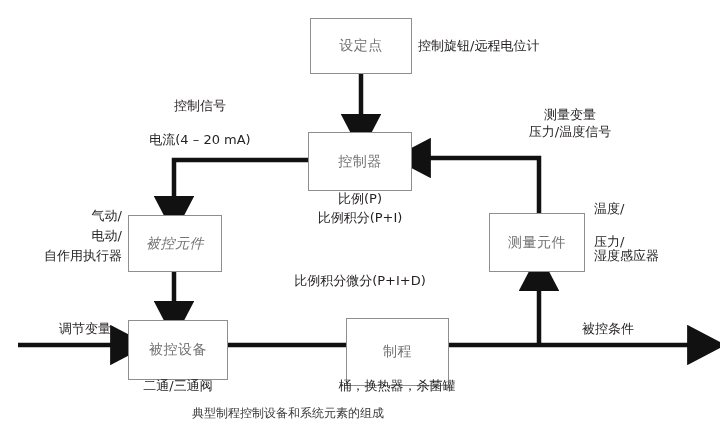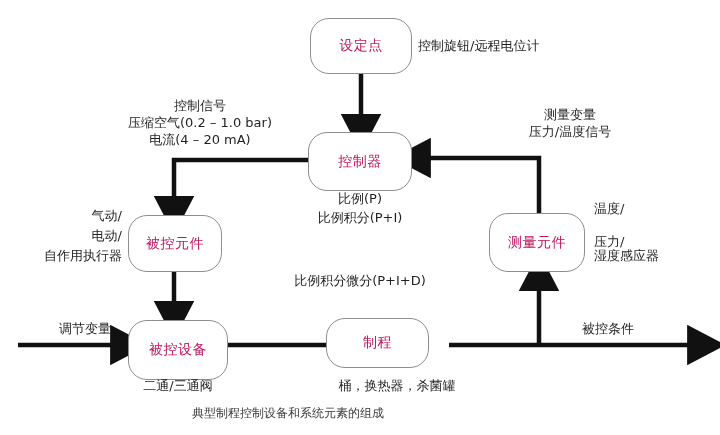--- a/index.html
+++ b/index.html
@@ -20,27 +20,27 @@
     position: absolute;
     left: 0;
     top: 0;
     width: 720px;
     height: 435px;
   }
   .node {
     position: absolute;
     box-sizing: border-box;
     border: 1px solid #8e8e8e;
-    border-radius: 19px;
+    border-radius: 0;
     background: #ffffff;
     display: flex;
     align-items: center;
     justify-content: center;
     font-size: 14px;
-    color: #be185d;
+    color: #737373;
     letter-spacing: 0.5px;
   }
   .lbl {
     position: absolute;
     font-size: 13px;
     line-height: 17px;
     color: #231f20;
     white-space: pre;
   }
   .lbl.c { text-align: center; }
@@ -81,32 +81,31 @@
 
     <line x1="539" y1="345" x2="539" y2="281" stroke="#111111" stroke-width="4.5" marker-end="url(#ah)"></line>
 
     <path d="M539,213 L539,158 L421,158" fill="none" stroke="#111111" stroke-width="4.5" marker-end="url(#ah)"></path>
   </svg>
 
   <div class="node" style="left:310px; top:18px; width:102px; height:56px;">设定点</div>
 
   <div class="node" style="left:308px; top:132px; width:104px; height:59px;">控制器</div>
 
-  <div class="node" style="left:128px; top:215px; width:94px; height:57px;">被控元件</div>
+  <div class="node" style="left:128px; top:215px; width:94px; height:57px;font-style:italic;">被控元件</div>
 
   <div class="node" style="left:489px; top:213px; width:96px; height:59px;">测量元件</div>
 
   <div class="node" style="left:128px; top:320px; width:100px; height:60px;">被控设备</div>
 
-  <div class="node" style="left:326px; top:318px; width:103px; height:50px;">制程</div>
+  <div class="node" style="left:346px; top:318px; width:103px; height:68px;">制程</div>
 
   <div class="lbl l" style="left:418px; top:37px;text-align:center;">控制旋钮/远程电位计</div>
 
   <div class="lbl c" style="left:100px; top:97px; width:200px;">控制信号</div>
-  <div class="lbl c" style="left:100px; top:114px; width:200px;">压缩空气(0.2 – 1.0 bar)</div>
   <div class="lbl c" style="left:100px; top:131px; width:200px;">电流(4 – 20 mA)</div>
 
   <div class="lbl c" style="left:470px; top:106px; width:200px;">测量变量</div>
   <div class="lbl c" style="left:470px; top:123px; width:200px;">压力/温度信号</div>
 
   <div class="lbl r" style="left:-8px; top:207px; width:130px;">气动/</div>
   <div class="lbl r" style="left:-8px; top:227px; width:130px;">电动/</div>
   <div class="lbl r" style="left:-8px; top:247px; width:130px;">自作用执行器</div>
 
   <div class="lbl l" style="left:594px; top:200px;">温度/</div>

